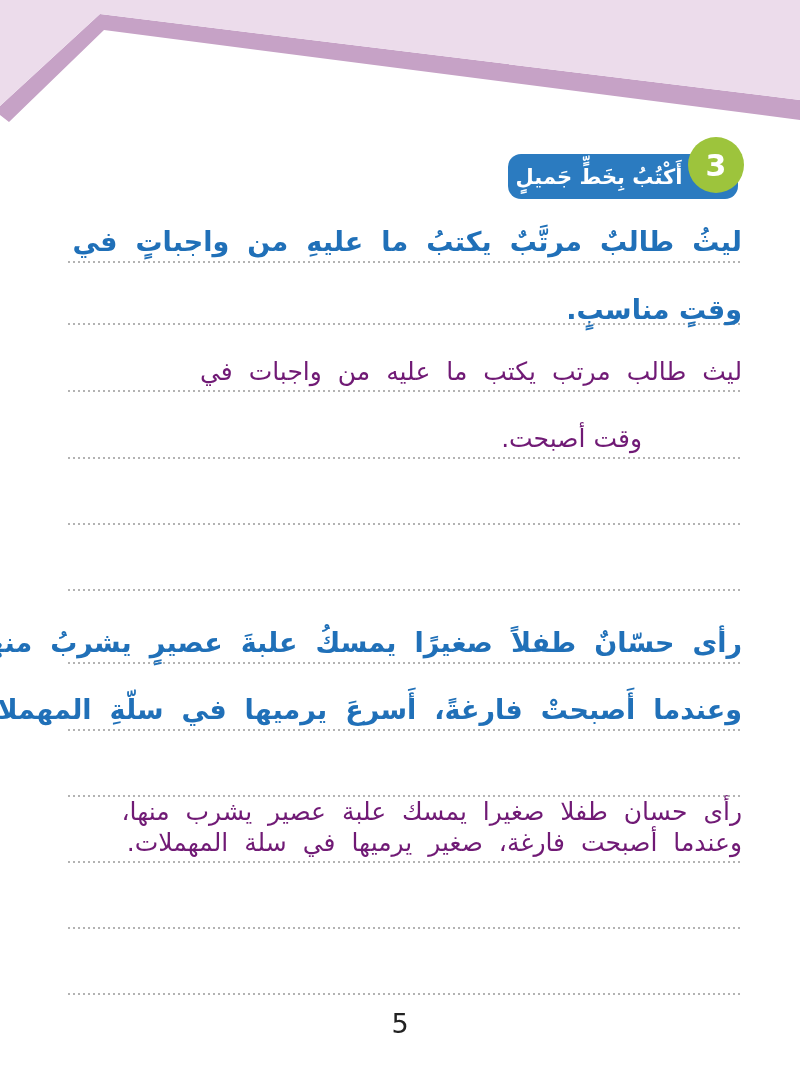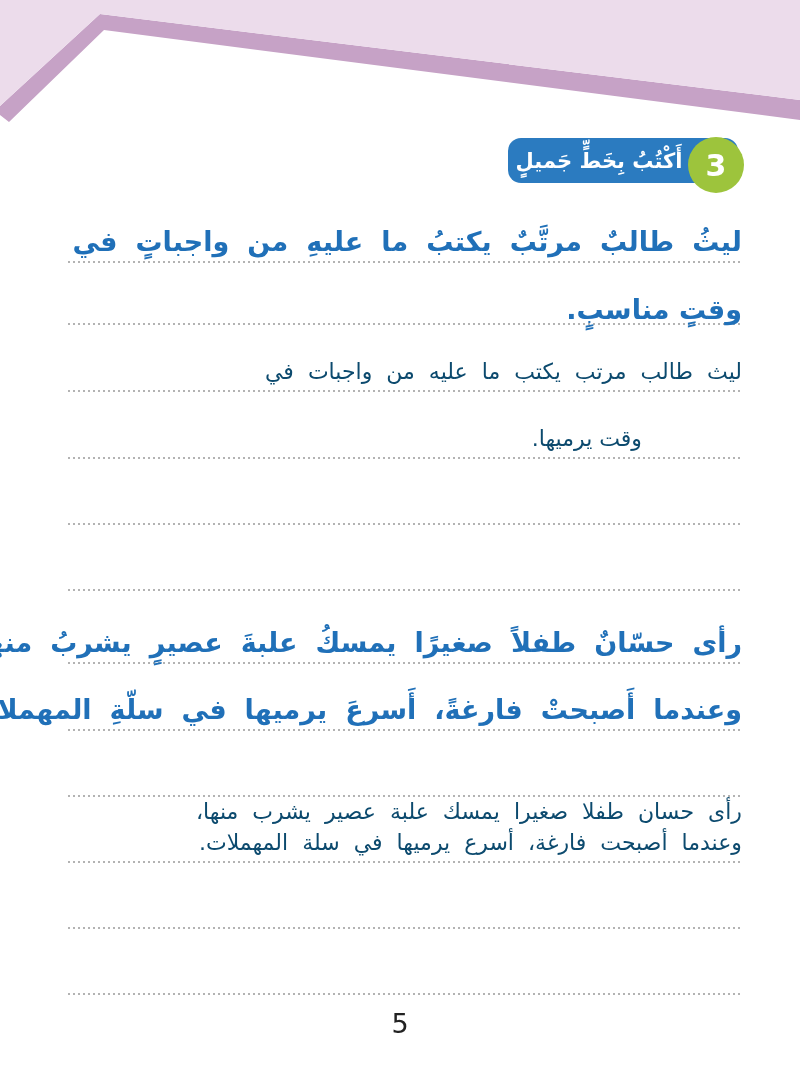--- a/index.html
+++ b/index.html
@@ -8,21 +8,21 @@
     background:#ffffff;
     font-family:"DejaVu Sans", sans-serif;
     position:relative;
     overflow:hidden;
   }
   
   .corner-svg{position:absolute;top:0;left:0;display:block;}
 
   
   .badge-pill{
-    position:absolute;left:508px;top:138px;width:230px;height:45px;
+    position:absolute;left:508px;top:154px;width:230px;height:45px;
     background:#2b7bc0;border-radius:13px;
     display:flex;align-items:center;justify-content:center;
     padding-right:48px;box-sizing:border-box;
   }
   .badge-pill span{
     color:#ffffff;font-size:21px;font-weight:bold;
     direction:rtl;white-space:nowrap;
   }
   .badge-circle{
     position:absolute;left:688px;top:137px;width:56px;height:56px;
@@ -36,21 +36,21 @@
     position:absolute;left:68px;width:674px;height:2px;
     background:repeating-linear-gradient(to right,#b3b3b3 0 2px,transparent 2px 5px);
   }
 
   
   .tline{
     position:absolute;left:68px;width:674px;height:52px;line-height:52px;
     direction:rtl;text-align:right;white-space:nowrap;
   }
   .model{color:#2070b8;font-size:27px;font-weight:bold;}
-  .trace{color:#0c4a6e;font-size:22px;font-weight:normal;}
+  .trace{color:#701a75;font-size:25px;font-weight:normal;}
   .stretch{word-spacing:0.32em;}
   .indent{padding-right:100px;box-sizing:border-box;}
 
   .page-number{
     position:absolute;left:0;top:1008px;width:800px;
     text-align:center;color:#222222;font-size:27px;
   }
 </style>
 </head>
 <body>
@@ -77,21 +77,21 @@
 <div class="rule" style="top:729px"></div>
 <div class="rule" style="top:795px"></div>
 <div class="rule" style="top:861px"></div>
 <div class="rule" style="top:927px"></div>
 <div class="rule" style="top:993px"></div>
 
 <div class="tline model stretch" style="top:216px">ليثُ طالبٌ مرتَّبٌ يكتبُ ما عليهِ من واجباتٍ في</div>
 <div class="tline model" style="top:284px">وقتٍ مناسبٍ.</div>
 
 <div class="tline trace stretch" style="top:346px">ليث طالب مرتب يكتب ما عليه من واجبات في</div>
-<div class="tline trace indent" style="top:413px">وقت يرميها.</div>
+<div class="tline trace indent" style="top:413px">وقت أصبحت.</div>
 
 <div class="tline model stretch" style="top:617px">رأى حسّانٌ طفلاً صغيرًا يمسكُ علبةَ عصيرٍ يشربُ منها،</div>
 <div class="tline model stretch" style="top:684px">وعندما أَصبحتْ فارغةً، أَسرعَ يرميها في سلّةِ المهملاتِ.</div>
 
 <div class="tline trace stretch" style="top:786px">رأى حسان طفلا صغيرا يمسك علبة عصير يشرب منها،</div>
-<div class="tline trace stretch" style="top:817px">وعندما أصبحت فارغة، أسرع يرميها في سلة المهملات.</div>
+<div class="tline trace stretch" style="top:817px">وعندما أصبحت فارغة، صغير يرميها في سلة المهملات.</div>
 
 <div class="page-number">5</div>
 
 </body></html>

